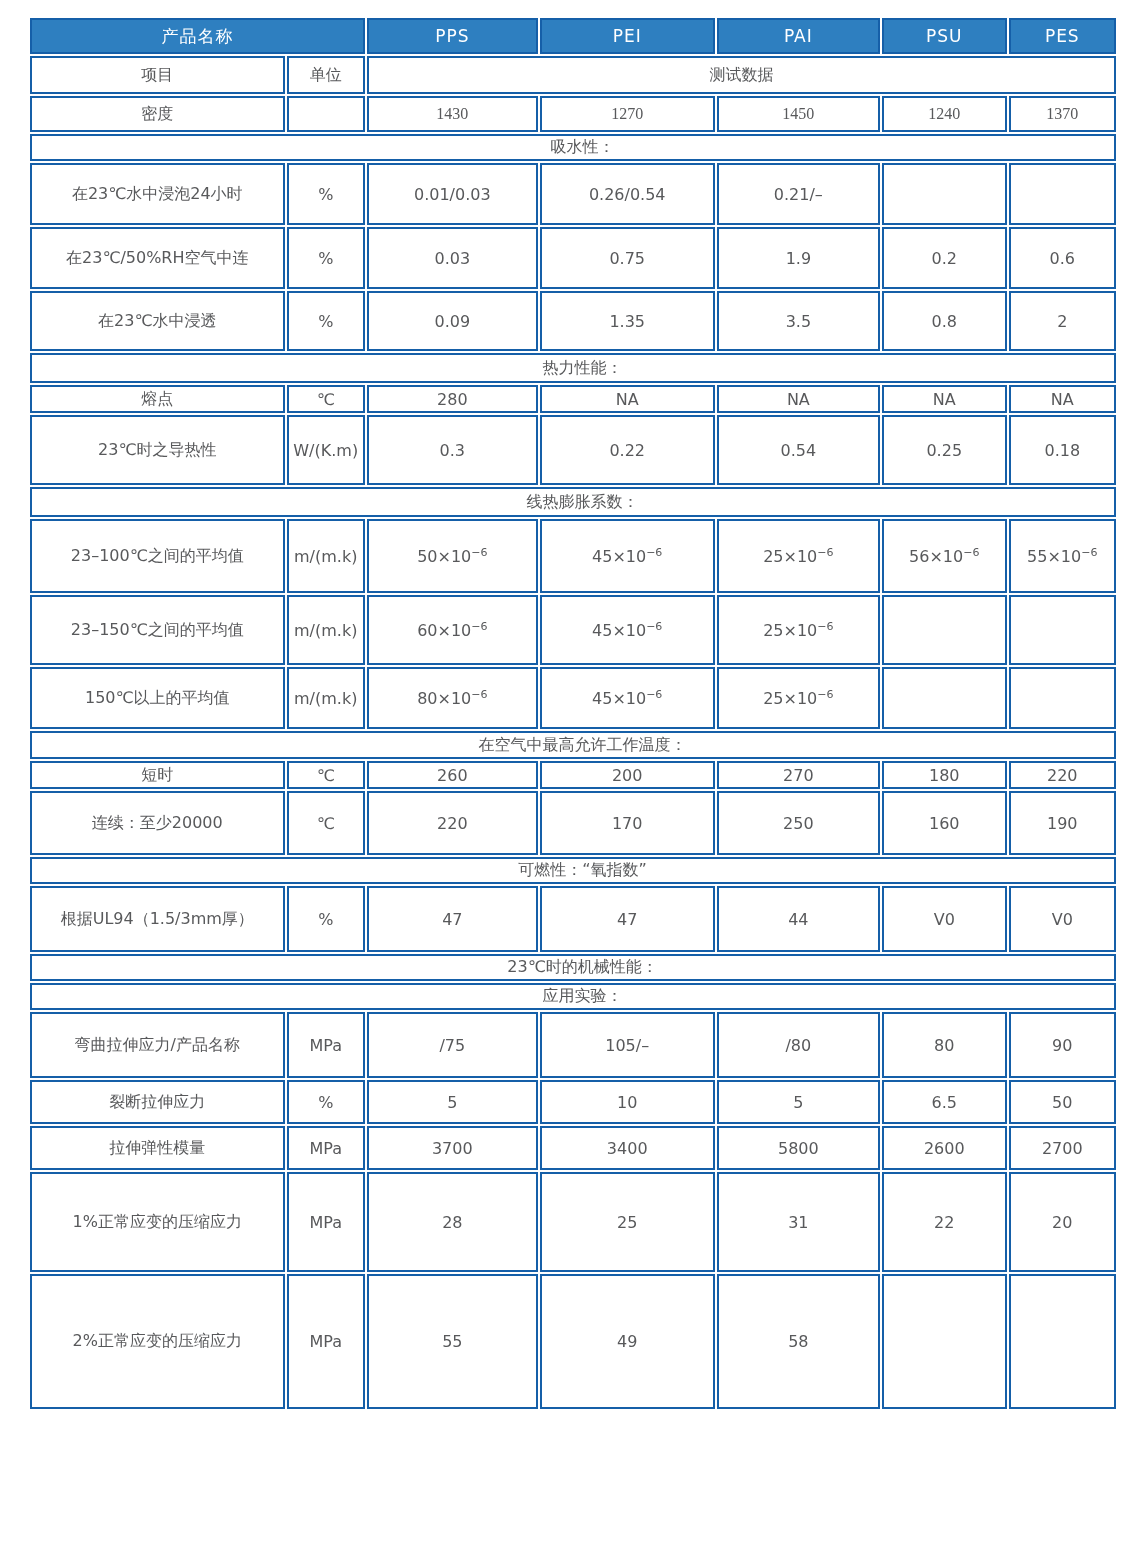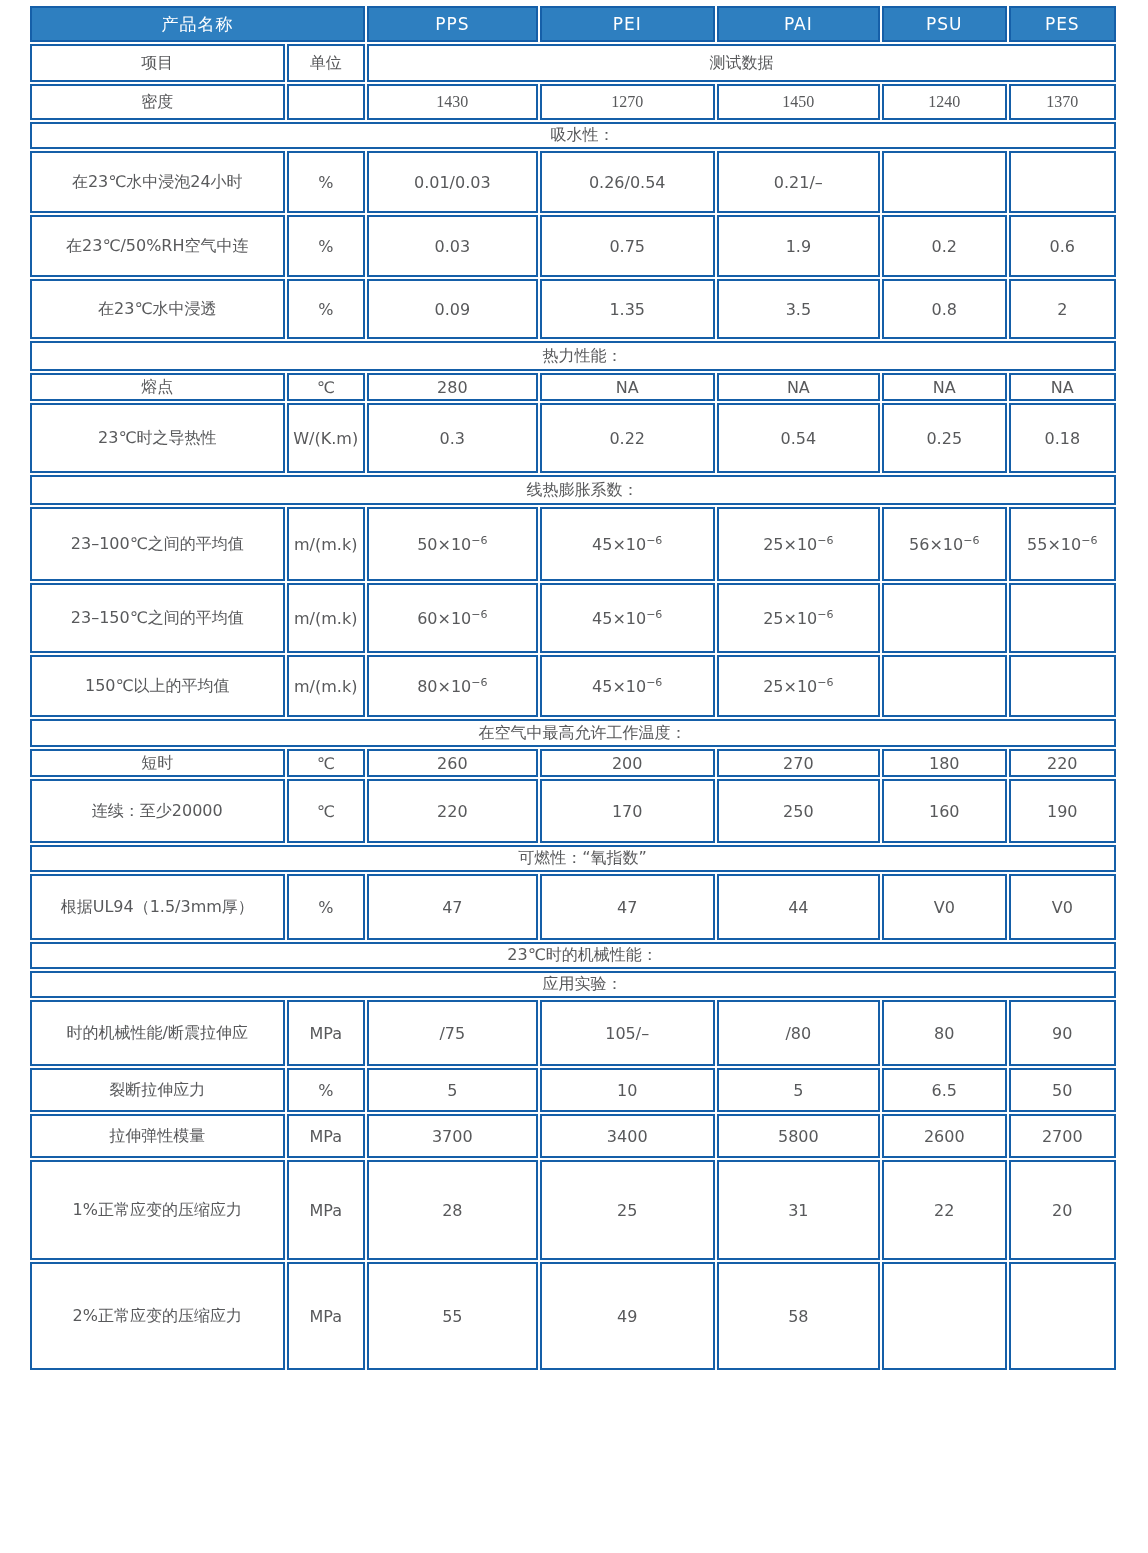--- a/index.html
+++ b/index.html
@@ -5,21 +5,21 @@
   html, body {
     margin: 0;
     padding: 0;
     background: #ffffff;
   }
   body {
     width: 1148px;
     font-family: "DejaVu Sans", "Liberation Sans", sans-serif;
   }
   .page {
-    padding: 4px 28px 14px 28px;
+    padding: 16px 28px 14px 28px;
   }
   table.props {
     width: 1090px;
     table-layout: fixed;
     border-collapse: separate;
     border-spacing: 2px;
     background: #ffffff;
   }
   table.props th,
   table.props td {
@@ -211,21 +211,21 @@
           <td>V0</td>
           <td>V0</td>
         </tr>
         <tr style="height: 26px;">
           <td colspan="7" class="section">23℃时的机械性能：</td>
         </tr>
         <tr style="height: 26px;">
           <td colspan="7" class="section">应用实验：</td>
         </tr>
         <tr style="height: 66px;">
-          <td class="label-cell">时的机械性能/断震拉伸应</td>
+          <td class="label-cell">弯曲拉伸应力/产品名称</td>
           <td>MPa</td>
           <td>/75</td>
           <td>105/–</td>
           <td>/80</td>
           <td>80</td>
           <td>90</td>
         </tr>
         <tr style="height: 44px;">
           <td class="label-cell">裂断拉伸应力</td>
           <td>%</td>
@@ -246,21 +246,21 @@
         </tr>
         <tr style="height: 100px;">
           <td class="label-cell">1%正常应变的压缩应力</td>
           <td>MPa</td>
           <td>28</td>
           <td>25</td>
           <td>31</td>
           <td>22</td>
           <td>20</td>
         </tr>
-        <tr style="height: 108px;">
+        <tr style="height: 135px;">
           <td class="label-cell">2%正常应变的压缩应力</td>
           <td>MPa</td>
           <td>55</td>
           <td>49</td>
           <td>58</td>
           <td></td>
           <td></td>
         </tr>
       </tbody>
   </table>

